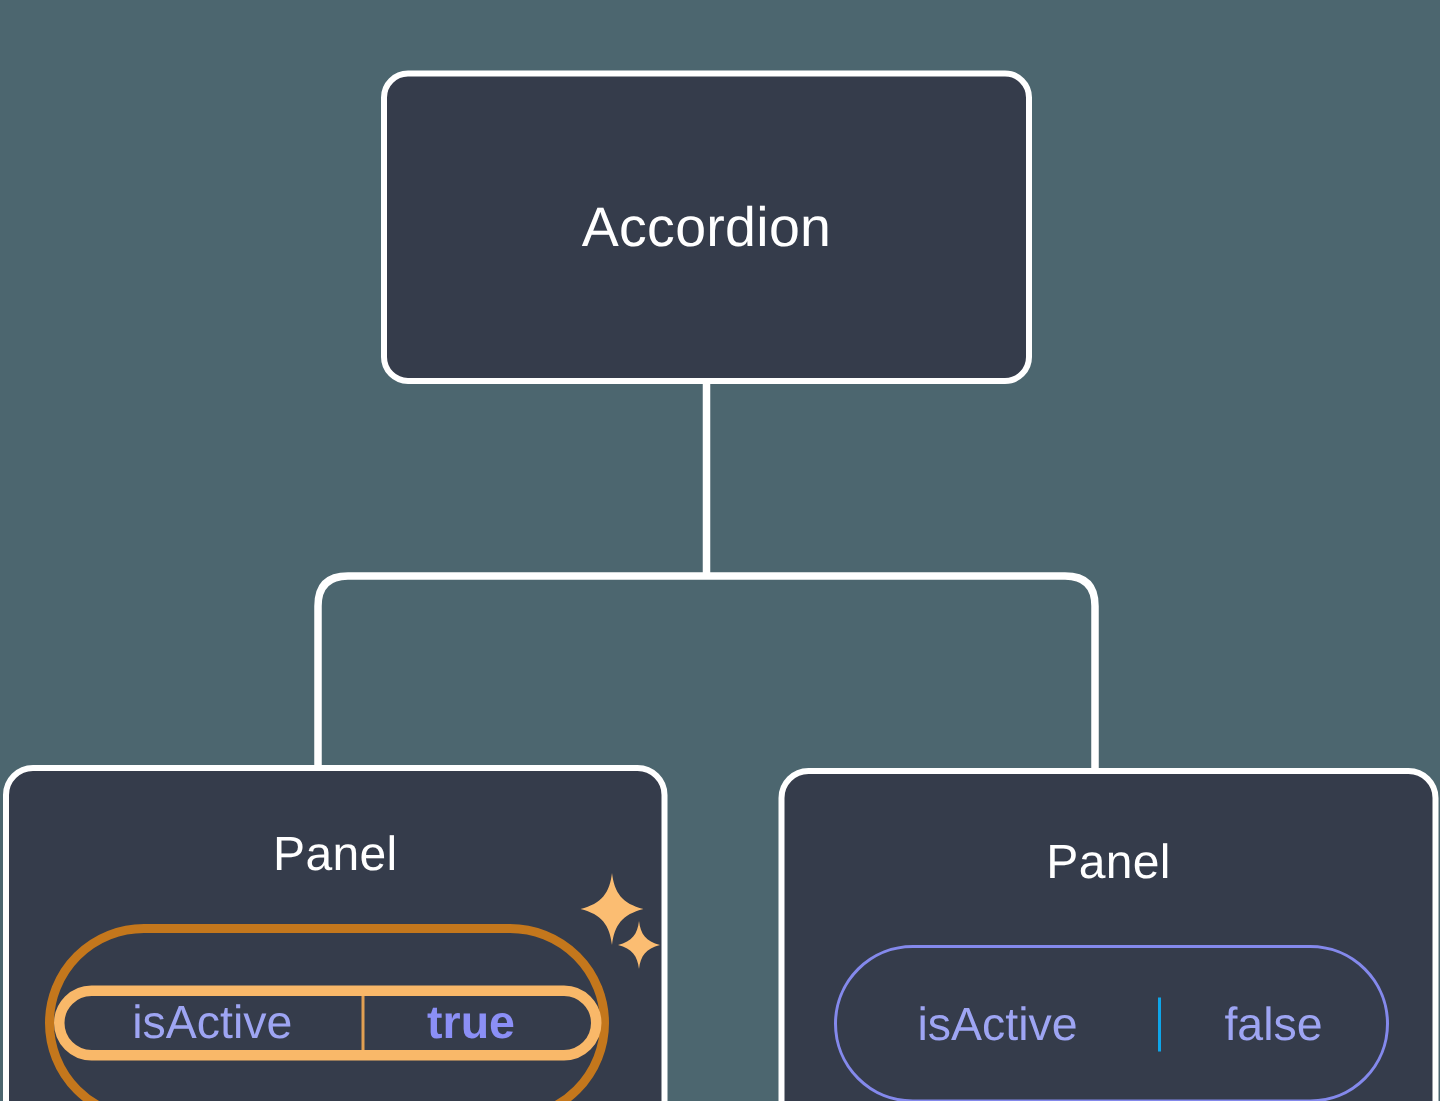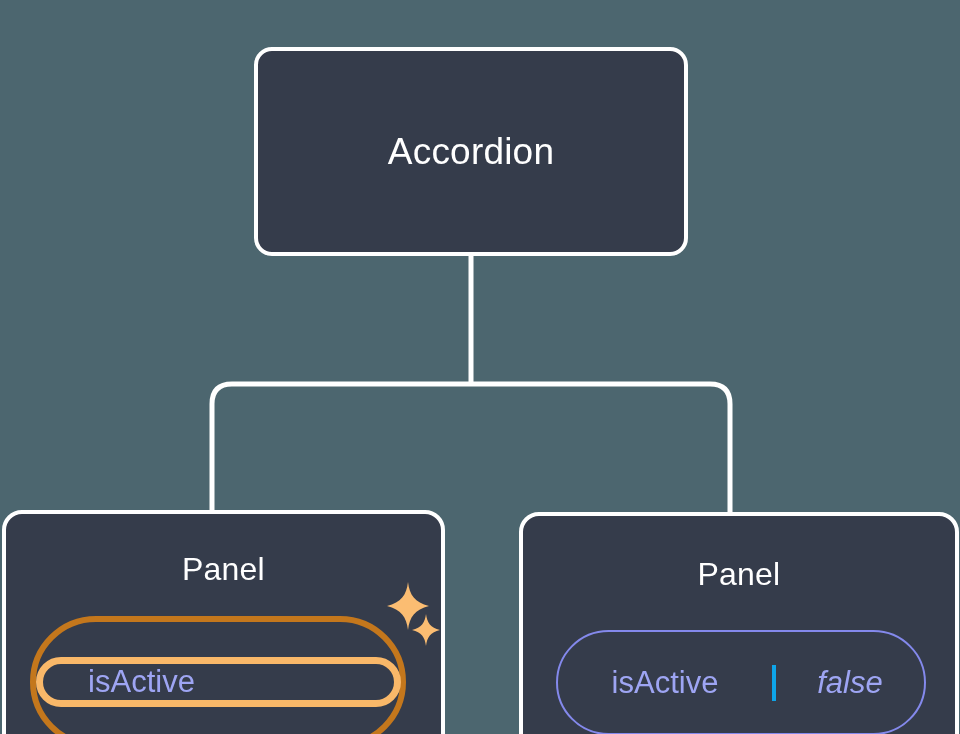--- a/index.html
+++ b/index.html
@@ -143,22 +143,21 @@
     background: transparent;
   }
   .pill-plain .cell {
     font-size: 31px;
     color: #9ea5f3;
     font-weight: 400;
   }
   .cell-key-plain { width: 214px; }
   .cell-val-plain {
     width: 152px;
-    border-left: 4px solid #0ea5e9;
-    font-style: italic;
+    border-left: 2px solid #0ea5e9;
   }
 
   
   .sparkle {
     position: absolute;
     pointer-events: none;
   }
   #sparkle-large { left: 387px; top: 540px; width: 42px;  height: 48px; }
   #sparkle-small { left: 412px; top: 572px; width: 28px;  height: 32px; }
 </style>
@@ -176,20 +175,21 @@
     <div class="node-title">Accordion</div>
   </div>
 
   <div class="node" id="node-panel-left">
     <div class="node-title">Panel</div>
   </div>
 
   <div class="pill pill-active">
     <div class="pill-active-inner">
       <div class="cell cell-key-active">isActive</div>
+      <div class="cell cell-val-active">true</div>
     </div>
   </div>
 
   <svg class="sparkle" id="sparkle-large" viewBox="0 0 42 48" xmlns="http://www.w3.org/2000/svg">
     <path d="M21,0 C22.6,13.2 27.8,20.4 42,24 C27.8,27.6 22.6,34.8 21,48 C19.4,34.8 14.2,27.6 0,24 C14.2,20.4 19.4,13.2 21,0 Z" fill="#fbbd72"></path>
   </svg>
   <svg class="sparkle" id="sparkle-small" viewBox="0 0 28 32" xmlns="http://www.w3.org/2000/svg">
     <path d="M14,0 C15.1,8.8 18.5,13.6 28,16 C18.5,18.4 15.1,23.2 14,32 C12.9,23.2 9.5,18.4 0,16 C9.5,13.6 12.9,8.8 14,0 Z" fill="#fbbd72"></path>
   </svg>
 

